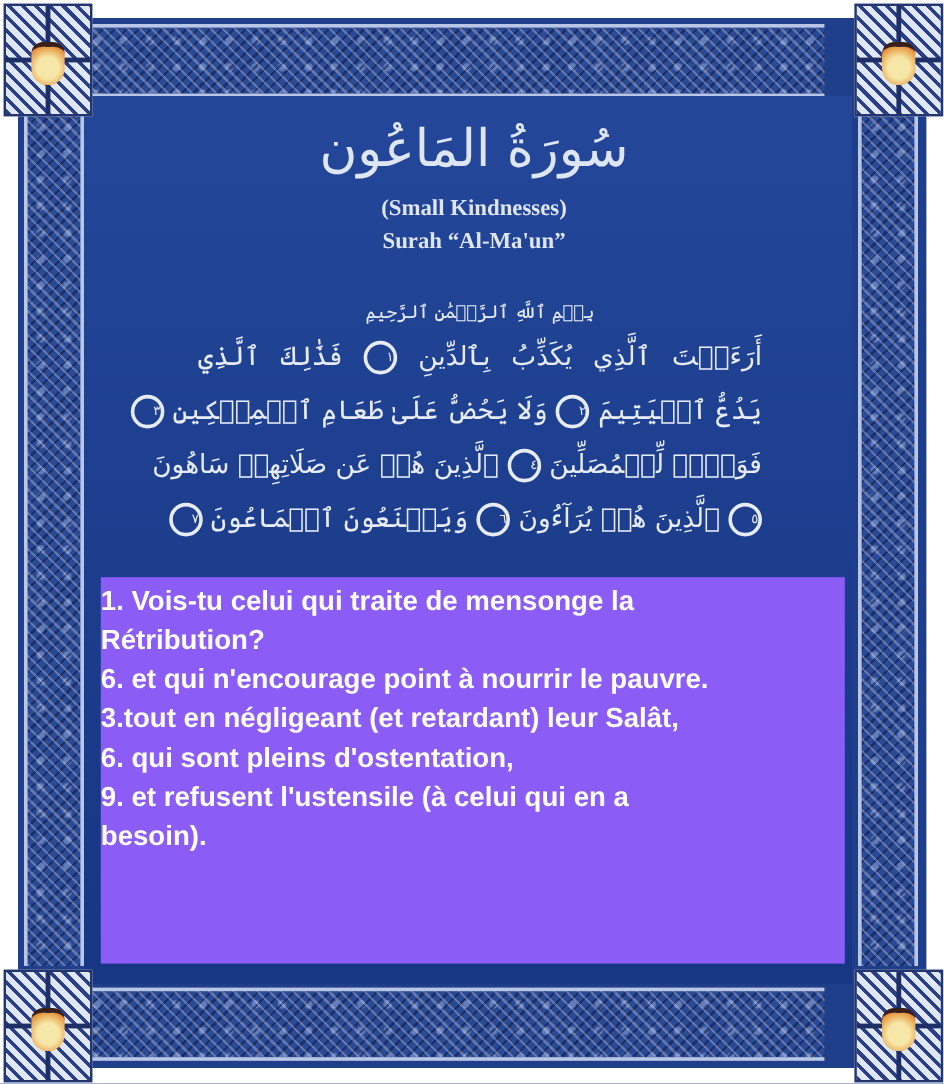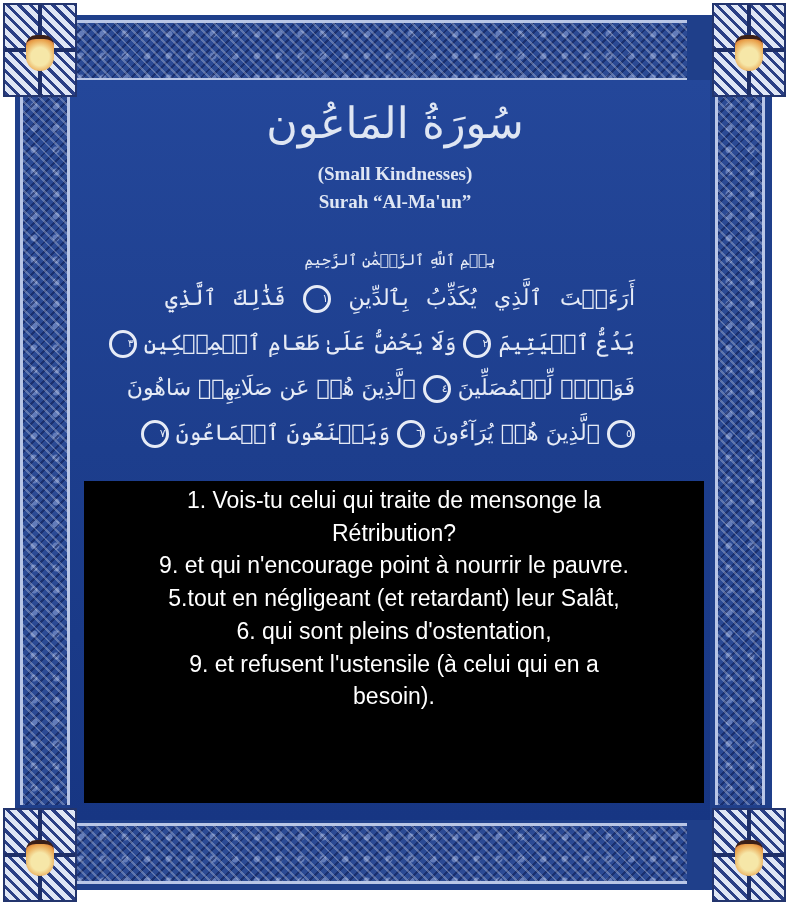--- a/index.html
+++ b/index.html
@@ -40,22 +40,22 @@
   .corner-br { left:712px; top:808px; }
 
   .arabic-title { position:absolute; left:250px; top:98px; width:290px; text-align:center; color:#dfe6f3; font-family:"DejaVu Serif", serif; font-size:43px; direction:rtl; }
   .title-en { position:absolute; left:200px; top:160px; width:390px; text-align:center; color:#dfe6f3; font-family:"Liberation Serif", serif; font-size:19px; font-weight:bold; line-height:28px; }
 
   .arabic-text { position:absolute; left:165px; top:245px; width:470px; color:#e6ebf6; font-family:"DejaVu Serif", serif; direction:rtl; text-align:center; }
   .basmala { font-size:15px; line-height:30px; }
   .ayah-line { font-size:22px; line-height:45px; white-space:nowrap; text-align:justify; text-align-last:justify; }
   .marker { display:inline-block; width:22px; height:22px; border:3px solid #e6ebf6; border-radius:50%; font-size:11px; line-height:22px; text-align:center; vertical-align:middle; font-family:"DejaVu Sans", sans-serif; }
 
-  .translation { position:absolute; left:84px; top:481px; width:620px; height:322px; background:#000000;
-    color:#ffffff; text-align:center; font-family:"Liberation Sans", sans-serif; font-size:23px; line-height:32.7px; padding-top:3px; box-sizing:border-box; }
+  .translation { position:absolute; left:84px; top:481px; width:620px; height:322px; background:#8b5cf6;
+    color:#ffffff; text-align:left; font-family:"Liberation Sans", sans-serif; font-size:23px; line-height:32.7px; padding-top:3px; box-sizing:border-box;font-weight:bold; }
   .translation div { margin:0; }
 </style>
 </head>
 <body>
 
 <div class="frame"></div>
 <div class="band band-top"></div>
 <div class="band band-bottom"></div>
 <div class="band band-left"></div>
 <div class="band band-right"></div>
@@ -103,18 +103,18 @@
     <span>ٱلَّذِينَ هُمۡ يُرَآءُونَ</span>
     <span class="marker">٦</span>
     <span>وَيَمۡنَعُونَ ٱلۡمَاعُونَ</span>
     <span class="marker">٧</span>
   </div>
 </div>
 
 <div class="translation">
   <div>1. Vois-tu celui qui traite de mensonge la</div>
   <div>Rétribution?</div>
-  <div>9. et qui n'encourage point à nourrir le pauvre.</div>
-  <div>5.tout en négligeant (et retardant) leur Salât,</div>
+  <div>6. et qui n'encourage point à nourrir le pauvre.</div>
+  <div>3.tout en négligeant (et retardant) leur Salât,</div>
   <div>6. qui sont pleins d'ostentation,</div>
   <div>9. et refusent l'ustensile (à celui qui en a</div>
   <div>besoin).</div>
 </div>
 
 </body></html>

